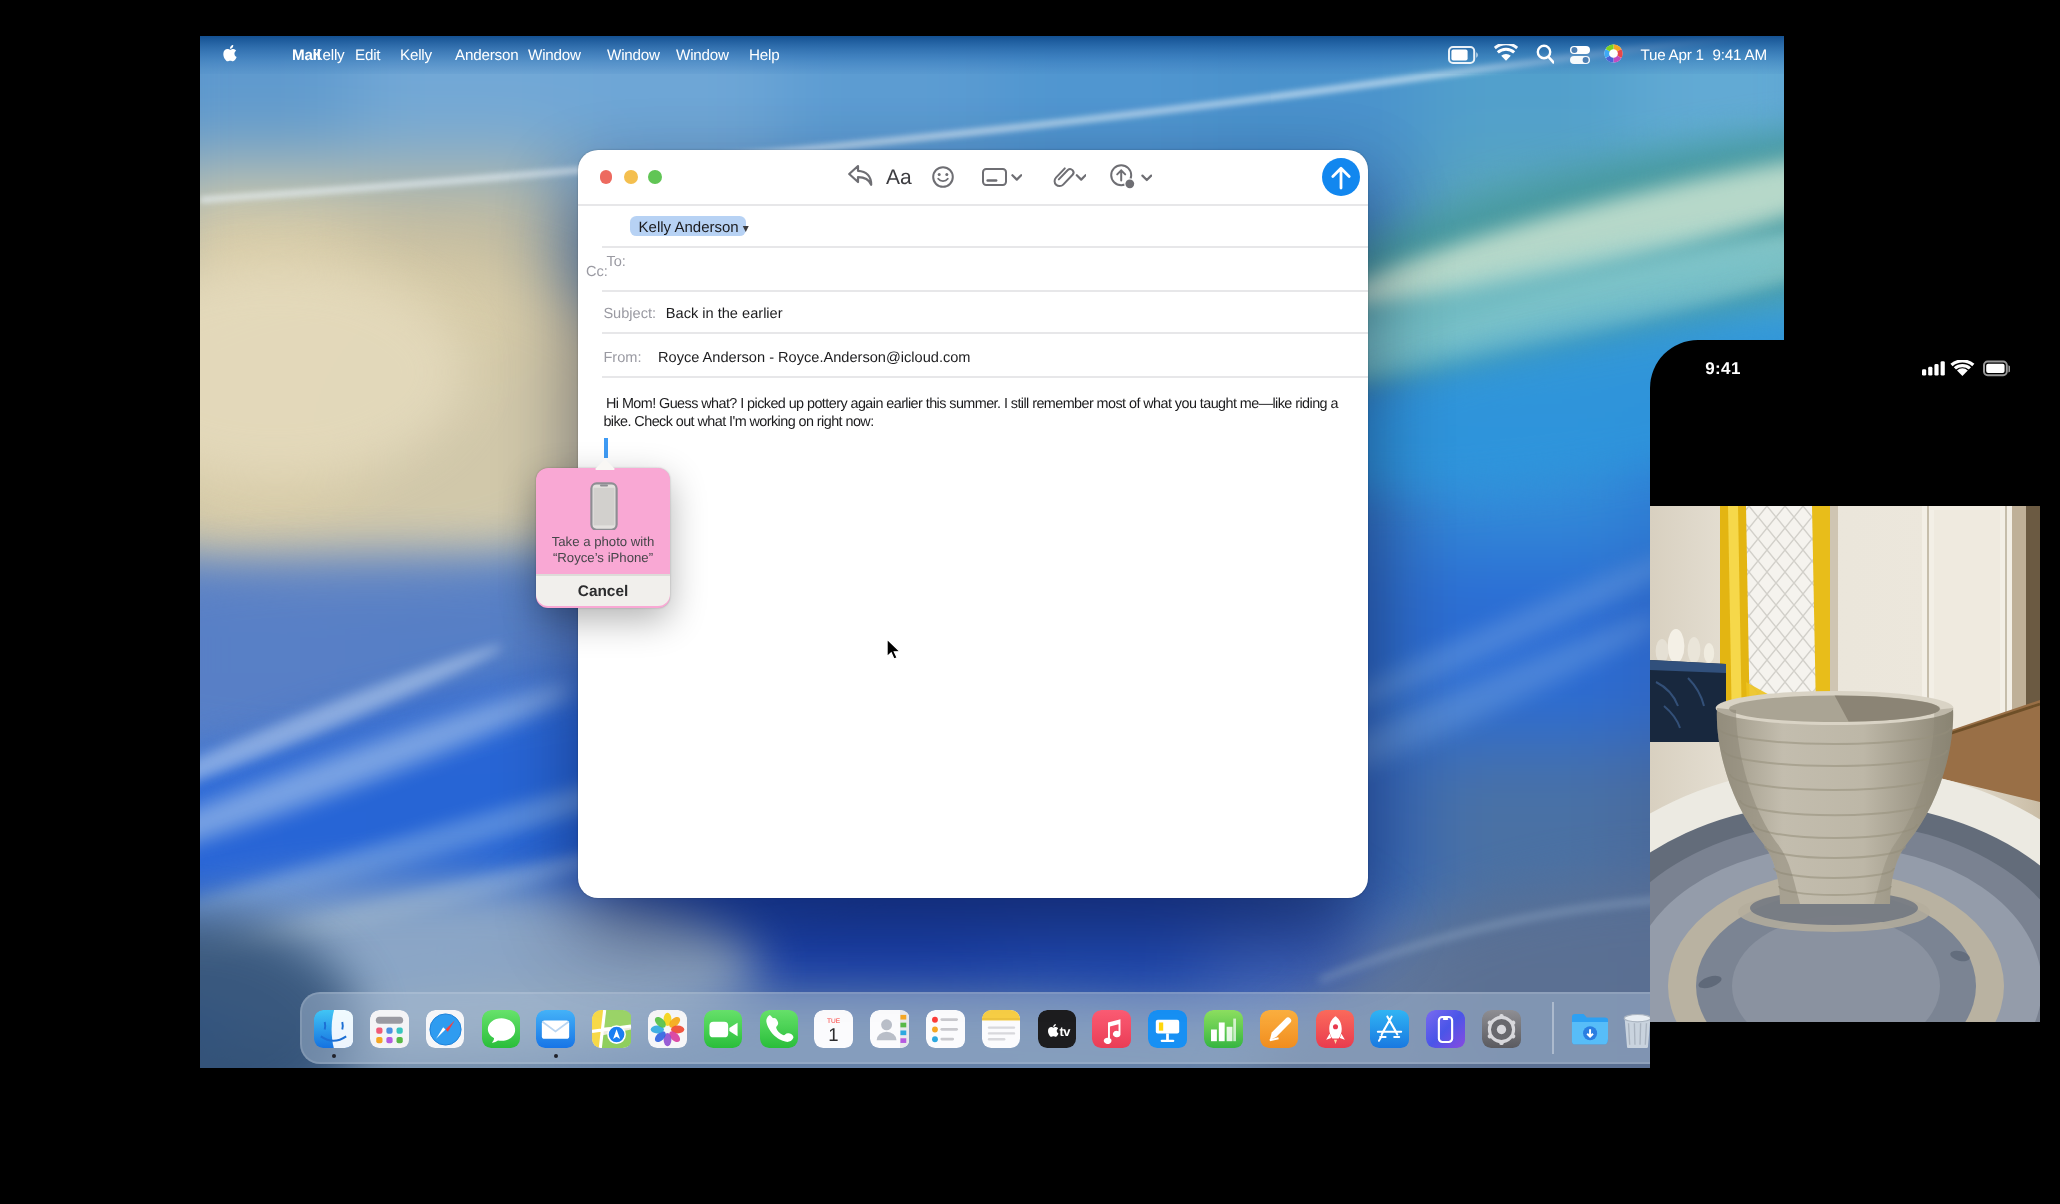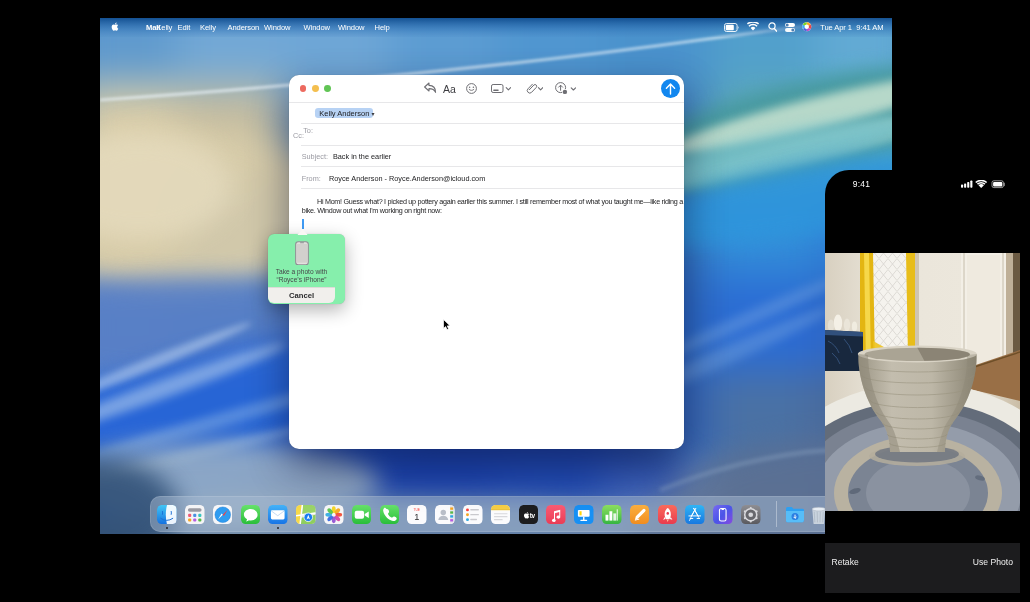--- a/index.html
+++ b/index.html
@@ -11,35 +11,35 @@
   #menubar{position:absolute;left:0;top:0;width:792px;height:18px;color:#fff;font-size:7.6px;}
   #menubar .it{position:absolute;top:5.4px;white-space:nowrap;letter-spacing:-0.1px;}
   
   #mailwin{position:absolute;left:189px;top:56.5px;width:394.5px;height:374px;background:#fff;
            border-radius:10px;box-shadow:0 18px 40px rgba(0,0,30,.45),0 0 1px rgba(0,0,0,.3);}
   .tl{position:absolute;top:10.4px;width:6.9px;height:6.9px;border-radius:50%;}
   #mailwin .sep{position:absolute;left:0;right:0;height:1px;background:#e7e7e9;}
   .flabel{position:absolute;color:#9a9aa2;font-size:7.3px;}
   .fval{position:absolute;color:#1c1c1e;font-size:7.3px;white-space:nowrap;}
   
-  #popover{position:absolute;left:168px;top:215.5px;width:77px;height:70px;background:#86efac;
+  #popover{position:absolute;left:168px;top:215.5px;width:67px;height:70px;background:#f9a8d4;
            border-radius:6px;box-shadow:0 6px 18px rgba(0,0,0,.3),0 0 1px rgba(0,0,0,.25);}
   #popover .arrow{position:absolute;left:28px;top:-5px;width:12px;height:6px;overflow:hidden;}
   #popover .arrow:before{content:"";position:absolute;left:2.5px;top:2px;width:7px;height:7px;
            background:#f9f7f4;transform:rotate(45deg);}
   
   #dock{position:absolute;left:50px;top:477.5px;width:688px;height:36px;border-radius:10px;
         background:rgba(165,185,210,.5);box-shadow:inset 0 0 0 1px rgba(255,255,255,.12);}
   .di{position:absolute;top:9px;width:19.5px;height:19.5px;border-radius:4.6px;}
   .dot{position:absolute;top:31.5px;width:2.4px;height:2.4px;border-radius:50%;background:#20222a;}
   
   #iphone{position:absolute;left:824.5px;top:169.5px;width:195px;height:432.5px;background:#000;
           border-radius:24px 24px 0 0;}
   #iphone .clock{position:absolute;left:22px;top:9px;width:30px;text-align:center;color:#fff;
-          font-size:8.5px;font-weight:normal;letter-spacing:.2px;}
+          font-size:8.5px;font-weight:bold;letter-spacing:.2px;}
   #photo{position:absolute;left:0px;top:83.5px;}
   #panel{position:absolute;left:0px;top:373.5px;width:195px;height:50px;background:#1c1c1e;
          color:#f0f0f0;font-size:8.6px;}
   #panel .rt{position:absolute;left:7px;top:14px;}
   #panel .up{position:absolute;right:6.5px;top:14px;}
 </style>
 </head>
 <body>
 <div id="stage">
   <div id="desktop">
@@ -487,22 +487,22 @@
       </div>
       <div class="sep" style="top:48.9px;left:12px"></div>
       <span class="flabel" style="left:4px;top:56.4px">Cc:</span>
       <div class="sep" style="top:70.4px;left:12px"></div>
       <span class="flabel" style="left:12.7px;top:77.2px">Subject:</span>
       <span class="fval" style="left:43.9px;top:77.2px">Back in the earlier</span>
       <div class="sep" style="top:91.1px;left:12px"></div>
       <span class="flabel" style="left:12.7px;top:99.2px">From:</span>
       <span class="fval" style="left:40px;top:99.2px">Royce Anderson - Royce.Anderson@icloud.com</span>
       <div class="sep" style="top:113.3px;left:12px"></div>
-      <span class="fval" style="left:28px;top:122px;font-size:7.2px;letter-spacing:-0.28px">Hi Mom! Guess what? I picked up pottery again earlier this summer. I still remember most of what you taught me—like riding a</span>
-      <span class="fval" style="left:12.7px;top:131px;font-size:7.2px;letter-spacing:-0.28px">bike. Window out what I'm working on right now:</span>
+      <span class="fval" style="left:14px;top:122px;font-size:7.2px;letter-spacing:-0.28px">Hi Mom! Guess what? I picked up pottery again earlier this summer. I still remember most of what you taught me—like riding a</span>
+      <span class="fval" style="left:12.7px;top:131px;font-size:7.2px;letter-spacing:-0.28px">bike. Check out what I'm working on right now:</span>
       <div style="position:absolute;left:13.2px;top:144px;width:1.4px;height:10px;background:#3f9bf4"></div>
     </div>
     <div id="popover">
       <div class="arrow"></div>
       <div style="position:absolute;left:0;top:53.8px;width:67px;height:16.2px;background:#f1efec;border-radius:0 0 6px 6px"></div>
       <div style="position:absolute;left:0;top:53.8px;width:67px;height:1px;background:#dddbd8"></div>
       <svg style="position:absolute;left:27.2px;top:7.2px" width="14" height="24.6" viewBox="0 0 14 24.6">
         <rect x="0.7" y="0.7" width="12.6" height="23.2" rx="2.6" fill="#e3e1de" stroke="#8e8e93" stroke-width="1.1"></rect>
         <rect x="1.8" y="2.9" width="10.4" height="18.8" fill="#d2d0cd"></rect>
         <rect x="5" y="1.3" width="4" height="1" rx=".5" fill="#8e8e93"></rect>
@@ -599,18 +599,14 @@
         <path d="M40,134 a52,8 0 0 0 104,0"></path>
         <path d="M45,147 a47,7.5 0 0 0 95,0"></path>
         <path d="M51.5,159 a41,7 0 0 0 82,0"></path>
         <path d="M57.5,170 a35,6 0 0 0 70,0"></path>
         <path d="M62,181 a30,5 0 0 0 60,0"></path>
         <path d="M64.5,190 a28,4.5 0 0 0 56,0"></path>
       </g>
       <path d="M33.5,101 C32.5,122 41,150 56,168 C62.5,176 65,188 65,199 L75,199 C72,188 70,176 63,168 C50,150 43,122 43,102 Z" fill="#8a8473" opacity=".5"></path>
       <path d="M151.5,101 C152.5,122 144,150 129,168 C122.5,176 120,188 120,199 L112,199 C115,188 117,176 123,168 C136,150 143,122 142,102 Z" fill="#8a8473" opacity=".35"></path>
     </svg>
-    <div id="panel">
-        <span class="rt">Retake</span>
-        <span class="up">Use Photo</span>
-      </div>
   </div>
 </div>
 
 </body></html>

